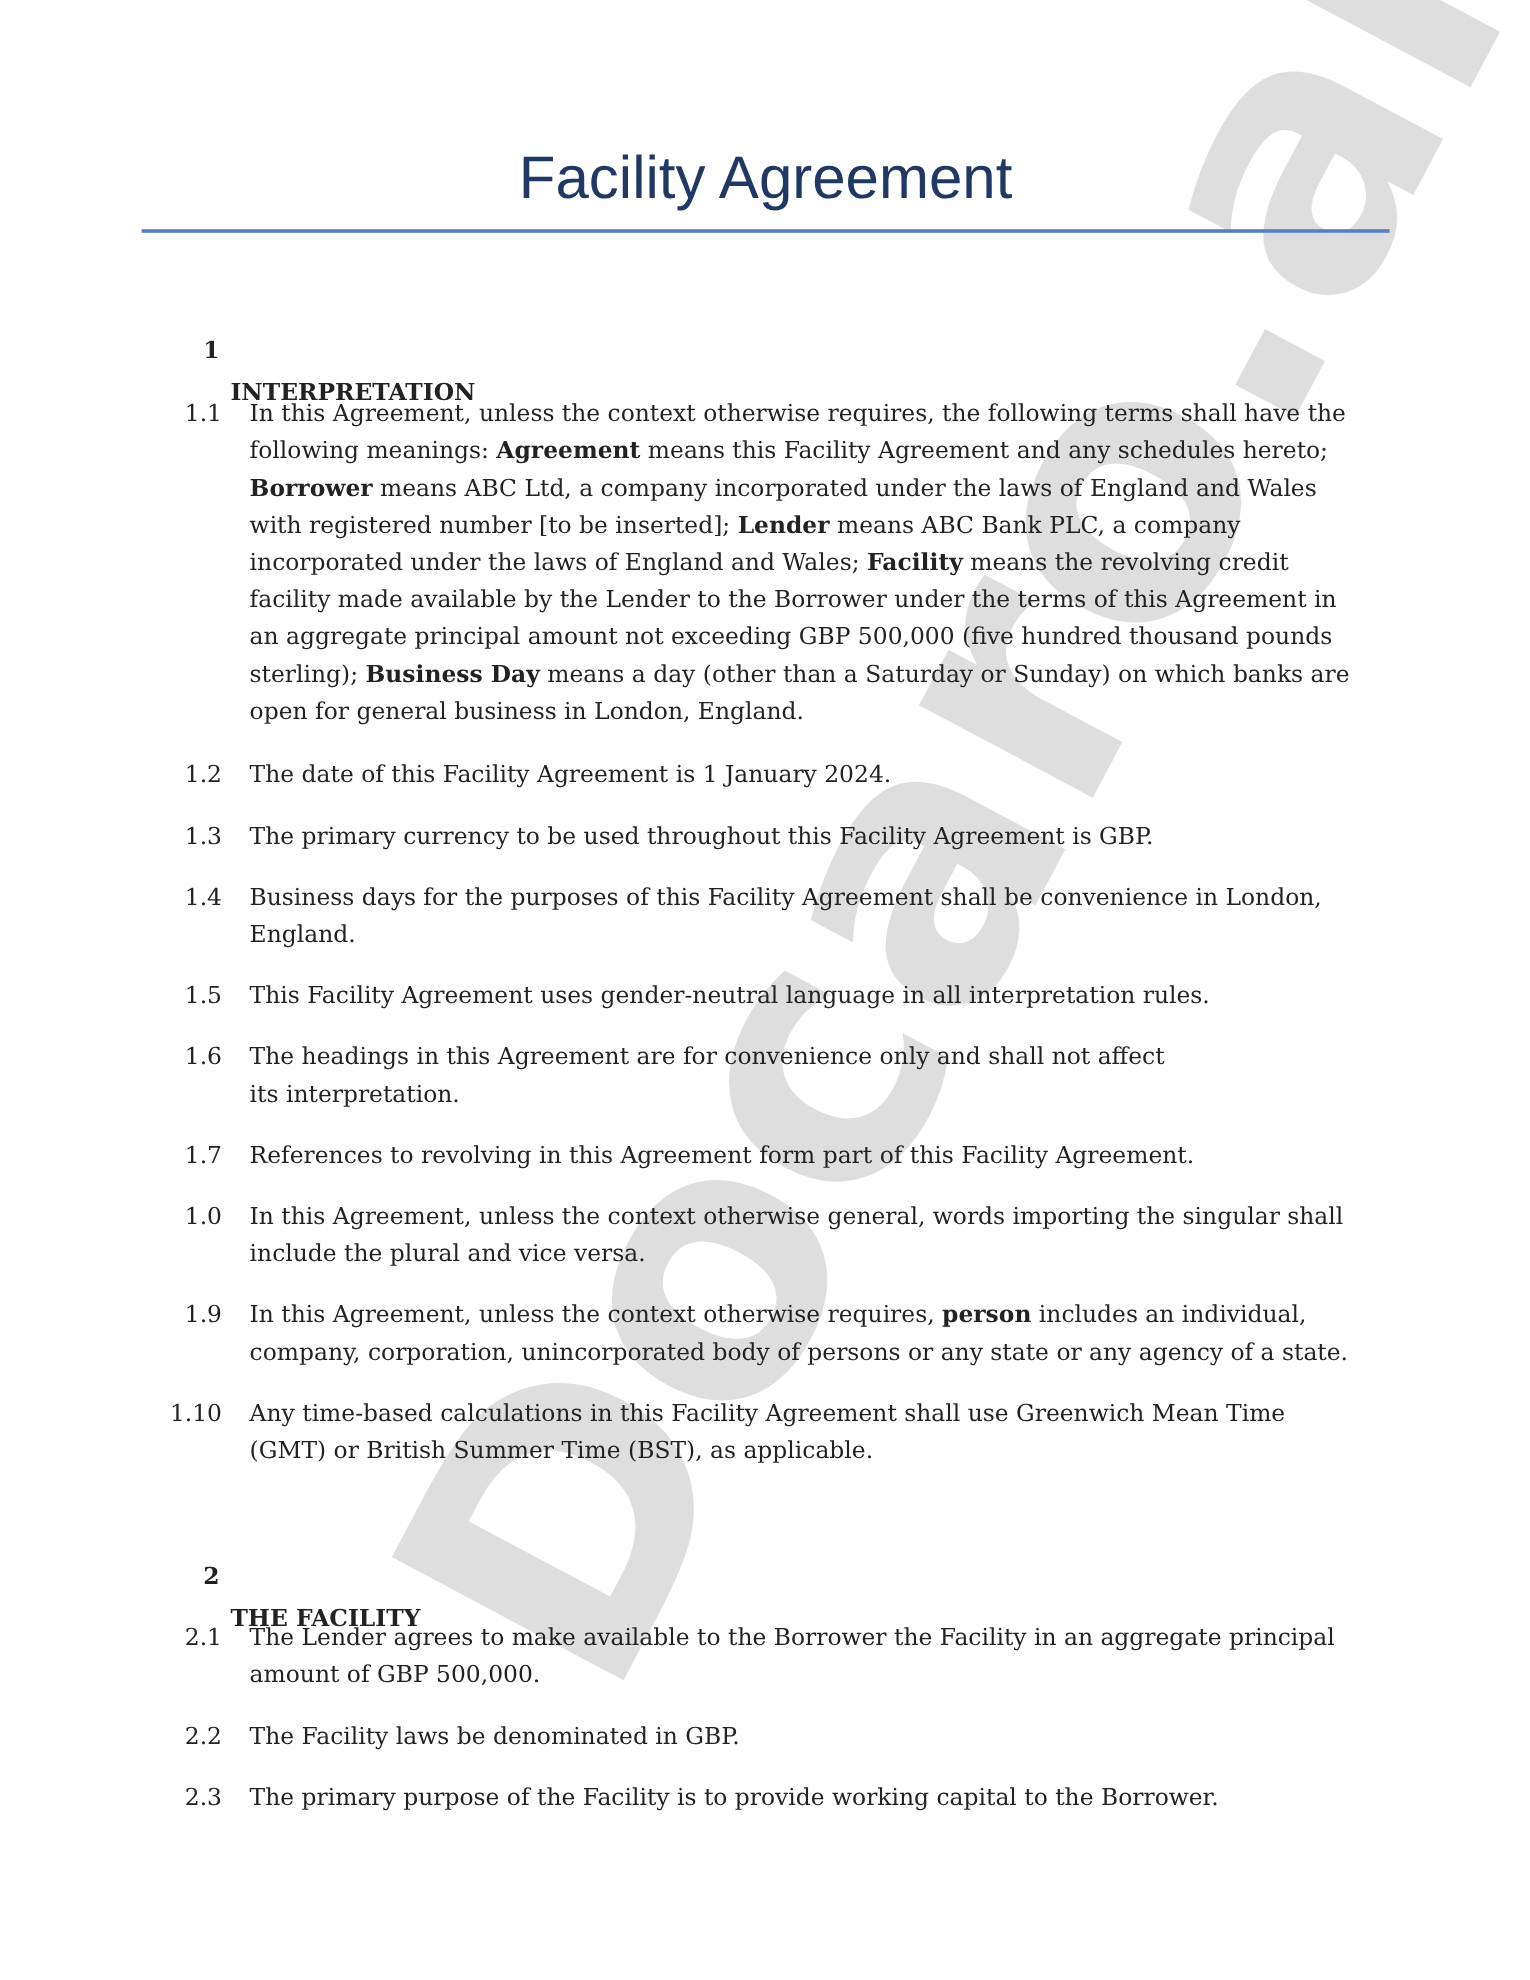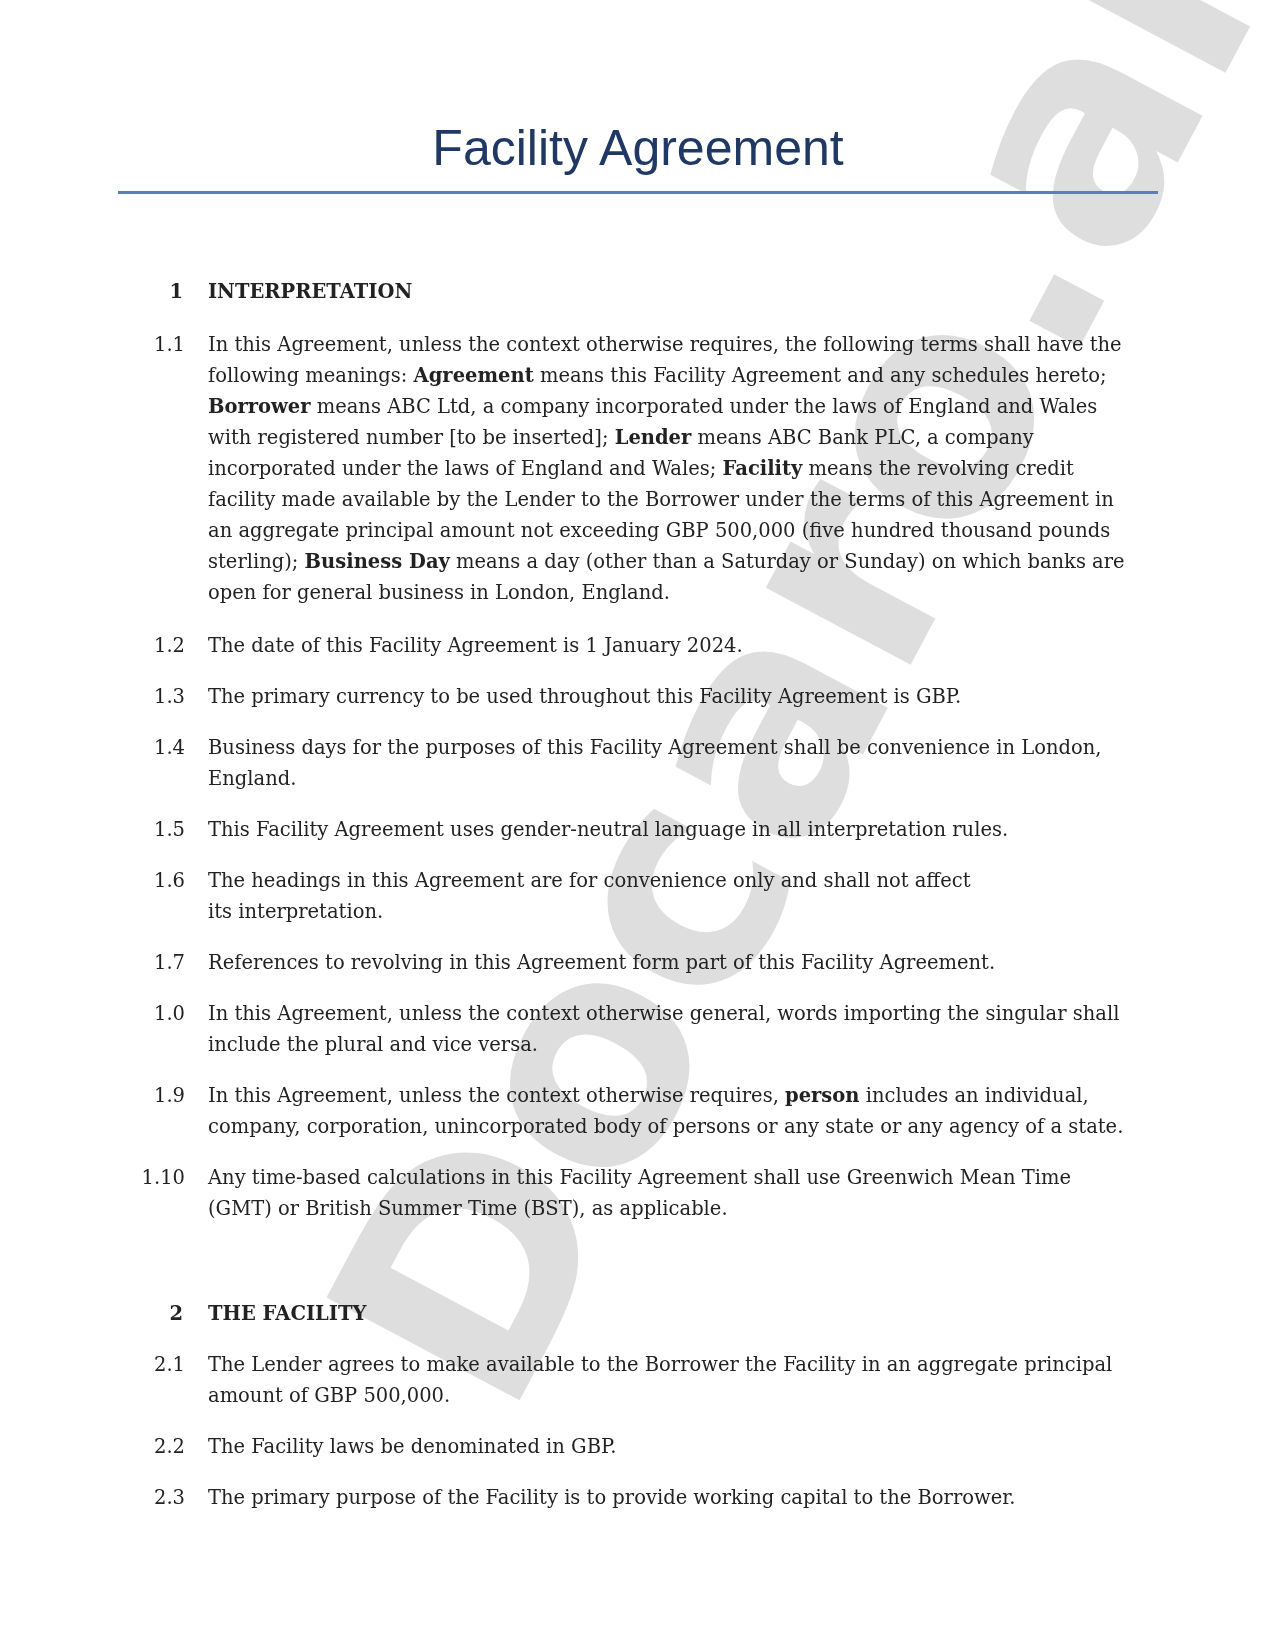--- a/index.html
+++ b/index.html
@@ -13,21 +13,21 @@
   .title-rule {
     position: absolute; left: 118px; width: 1040px; top: 191px; height: 3px;
     background: #5b7fbc;
   }
   .body-text {
     font-family: "DejaVu Serif", serif; font-size: 19.5px; color: #222;
     line-height: 31px;
   }
   .heading { position: absolute; left: 0; width: 1275px; font-weight: bold; }
   .heading .num { position: absolute; right: 1092px; text-align: right; }
-  .heading .txt { position: absolute; left: 208px; }
+  .heading .txt { position: absolute; left: 192px; margin-top: 35px; }
   .clause { position: absolute; left: 0; width: 1275px; }
   .clause .num { position: absolute; right: 1090px; white-space: nowrap; }
   .clause .txt { position: absolute; left: 208px; width: 930px; }
   .watermark {
     position: absolute; left: 150px; top: 760px;
     font-family: "DejaVu Sans", sans-serif; font-weight: bold;
     font-size: 300px; color: rgba(200,200,200,0.6);
     transform: rotate(-62deg); transform-origin: center;
     white-space: nowrap; pointer-events: none; width: 1000px; text-align:center;
   }

